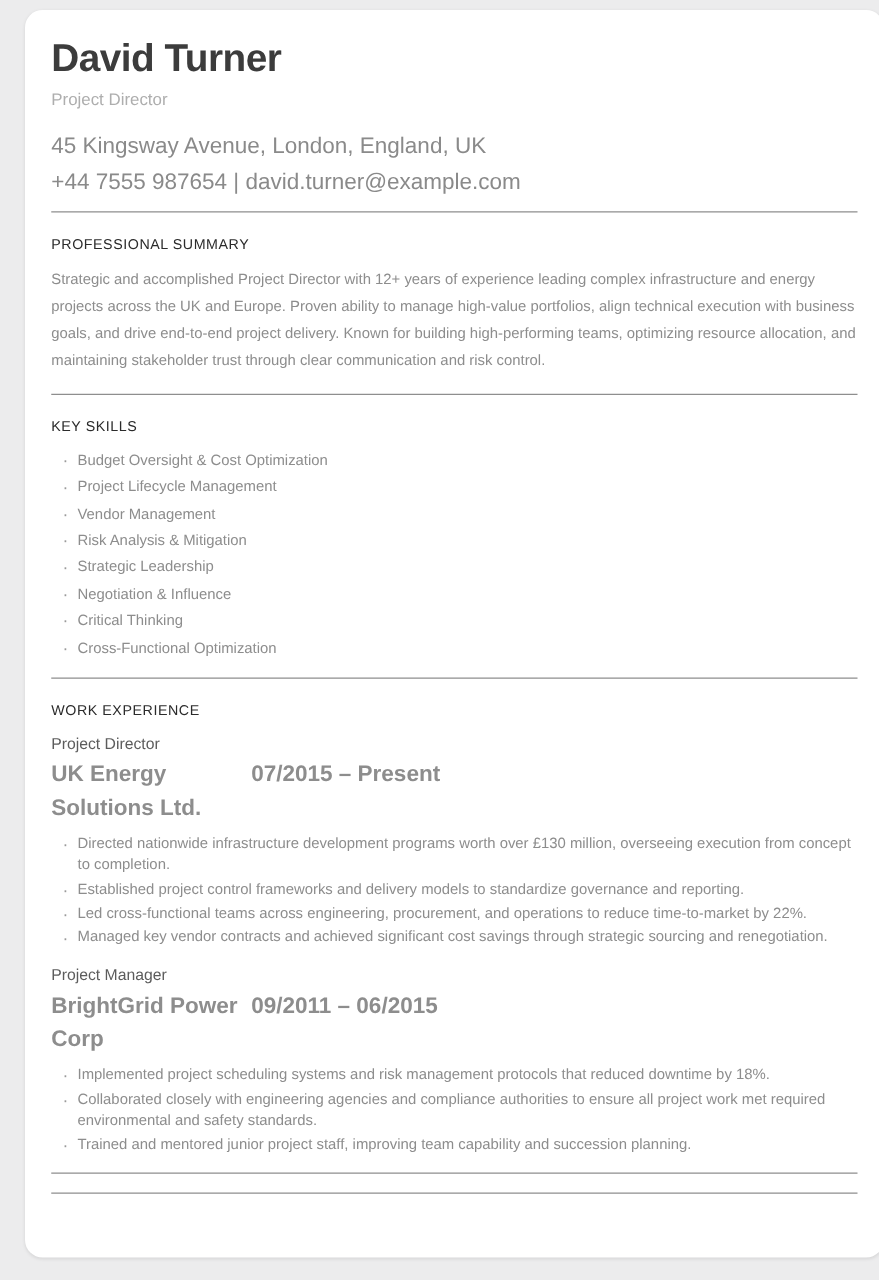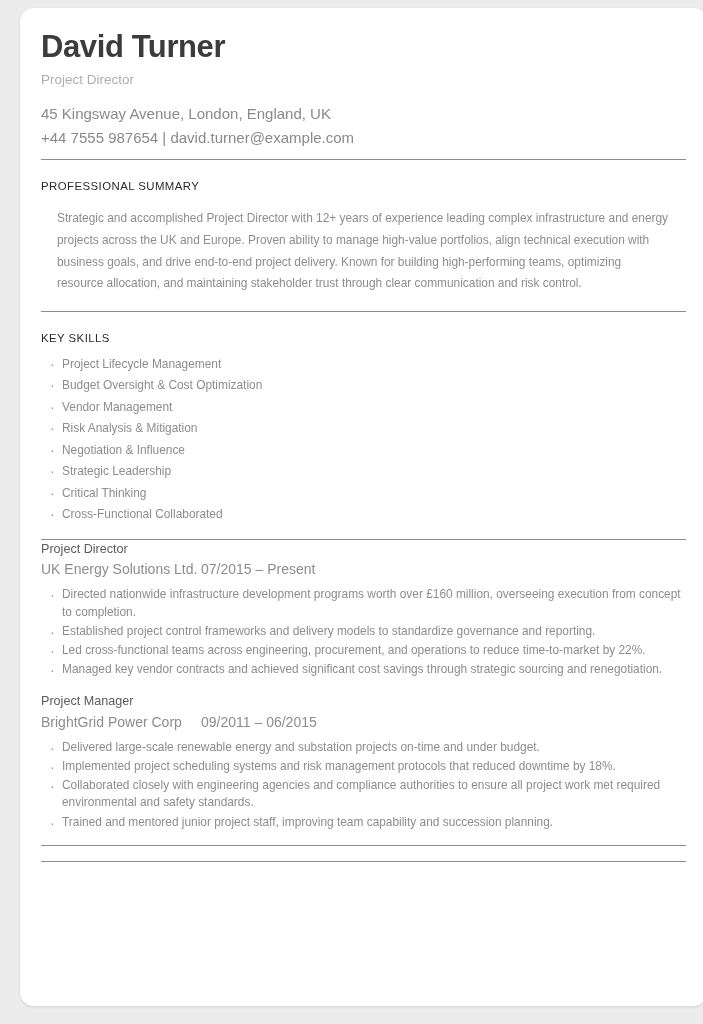--- a/index.html
+++ b/index.html
@@ -39,21 +39,21 @@
     line-height: 1.08;
     margin: 0 0 9px 0;
   }
   .job-title {
     font-size: 13.5px;
     color: #aeaeae;
     line-height: 1.2;
     margin: 0 0 13px 0;
   }
   .contact-line {
-    font-size: 15px;
+    font-size: 18px;
     color: #8a8a8a;
     line-height: 1.62;
   }
 
   
   .rule {
     height: 0;
     border-top: 1.6px solid #8e8e8e;
     margin: 0;
   }
@@ -68,21 +68,21 @@
     font-size: 11.4px;
     font-weight: normal;
     color: #2b2b2b;
     letter-spacing: 0.45px;
     margin: 20px 0 11px 0;
   }
   .body-text {
     font-size: 11.9px;
     color: #8d8d8d;
     line-height: 1.82;
-    margin: 16px;
+    margin: 0;
   }
 
   
   ul.bullets {
     list-style: none;
     margin: 0;
     padding: 0;
   }
   ul.bullets li {
     position: relative;
@@ -108,24 +108,25 @@
   .entry { margin-bottom: 13px; }
   .entry:last-child { margin-bottom: 0; }
   .entry-role {
     font-size: 12.6px;
     color: #5c5c5c;
     line-height: 1.5;
     margin: 0 0 1px 0;
   }
   .entry-meta {
     display: flex;
-    font-size: 14px;
+    font-size: 18px;
     color: #8d8d8d;
     line-height: 1.5;
     margin: 0 0 6px 0;
+    font-weight: bold;
   }
   .entry-org   { width: 160px; flex: none; }
   .entry-dates { flex: none; }
 </style>
 </head>
 <body>
 
 <div class="page">
   <div class="inner">
 
@@ -141,57 +142,57 @@
     <div>
       <div class="section-heading">PROFESSIONAL SUMMARY</div>
       <p class="body-text">Strategic and accomplished Project Director with 12+ years of experience leading complex infrastructure and energy projects across the UK and Europe. Proven ability to manage high-value portfolios, align technical execution with business goals, and drive end-to-end project delivery. Known for building high-performing teams, optimizing resource allocation, and maintaining stakeholder trust through clear communication and risk control.</p>
     </div>
 
     <div class="rule rule-summary"></div>
 
     <div>
       <div class="section-heading">KEY SKILLS</div>
       <ul class="bullets wide">
+        <li>Budget Oversight &amp; Cost Optimization</li>
         <li>Project Lifecycle Management</li>
-        <li>Budget Oversight &amp; Cost Optimization</li>
         <li>Vendor Management</li>
         <li>Risk Analysis &amp; Mitigation</li>
+        <li>Strategic Leadership</li>
         <li>Negotiation &amp; Influence</li>
-        <li>Strategic Leadership</li>
         <li>Critical Thinking</li>
-        <li>Cross-Functional Collaborated</li>
+        <li>Cross-Functional Optimization</li>
       </ul>
     </div>
 
     <div class="rule rule-skills"></div>
 
     <div>
+      <div class="section-heading">WORK EXPERIENCE</div>
 
       <div class="entry">
         <div class="entry-role">Project Director</div>
         <div class="entry-meta">
           <span class="entry-org">UK Energy Solutions Ltd.</span>
           <span class="entry-dates">07/2015 – Present</span>
         </div>
         <ul class="bullets tight">
-          <li>Directed nationwide infrastructure development programs worth over £160 million, overseeing execution from concept to completion.</li>
+          <li>Directed nationwide infrastructure development programs worth over £130 million, overseeing execution from concept to completion.</li>
           <li>Established project control frameworks and delivery models to standardize governance and reporting.</li>
           <li>Led cross-functional teams across engineering, procurement, and operations to reduce time-to-market by 22%.</li>
           <li>Managed key vendor contracts and achieved significant cost savings through strategic sourcing and renegotiation.</li>
         </ul>
       </div>
 
       <div class="entry">
         <div class="entry-role">Project Manager</div>
         <div class="entry-meta">
           <span class="entry-org">BrightGrid Power Corp</span>
           <span class="entry-dates">09/2011 – 06/2015</span>
         </div>
         <ul class="bullets tight">
-          <li>Delivered large-scale renewable energy and substation projects on-time and under budget.</li>
           <li>Implemented project scheduling systems and risk management protocols that reduced downtime by 18%.</li>
           <li>Collaborated closely with engineering agencies and compliance authorities to ensure all project work met required environmental and safety standards.</li>
           <li>Trained and mentored junior project staff, improving team capability and succession planning.</li>
         </ul>
       </div>
     </div>
 
     <div class="rule rule-work"></div>
 
 

